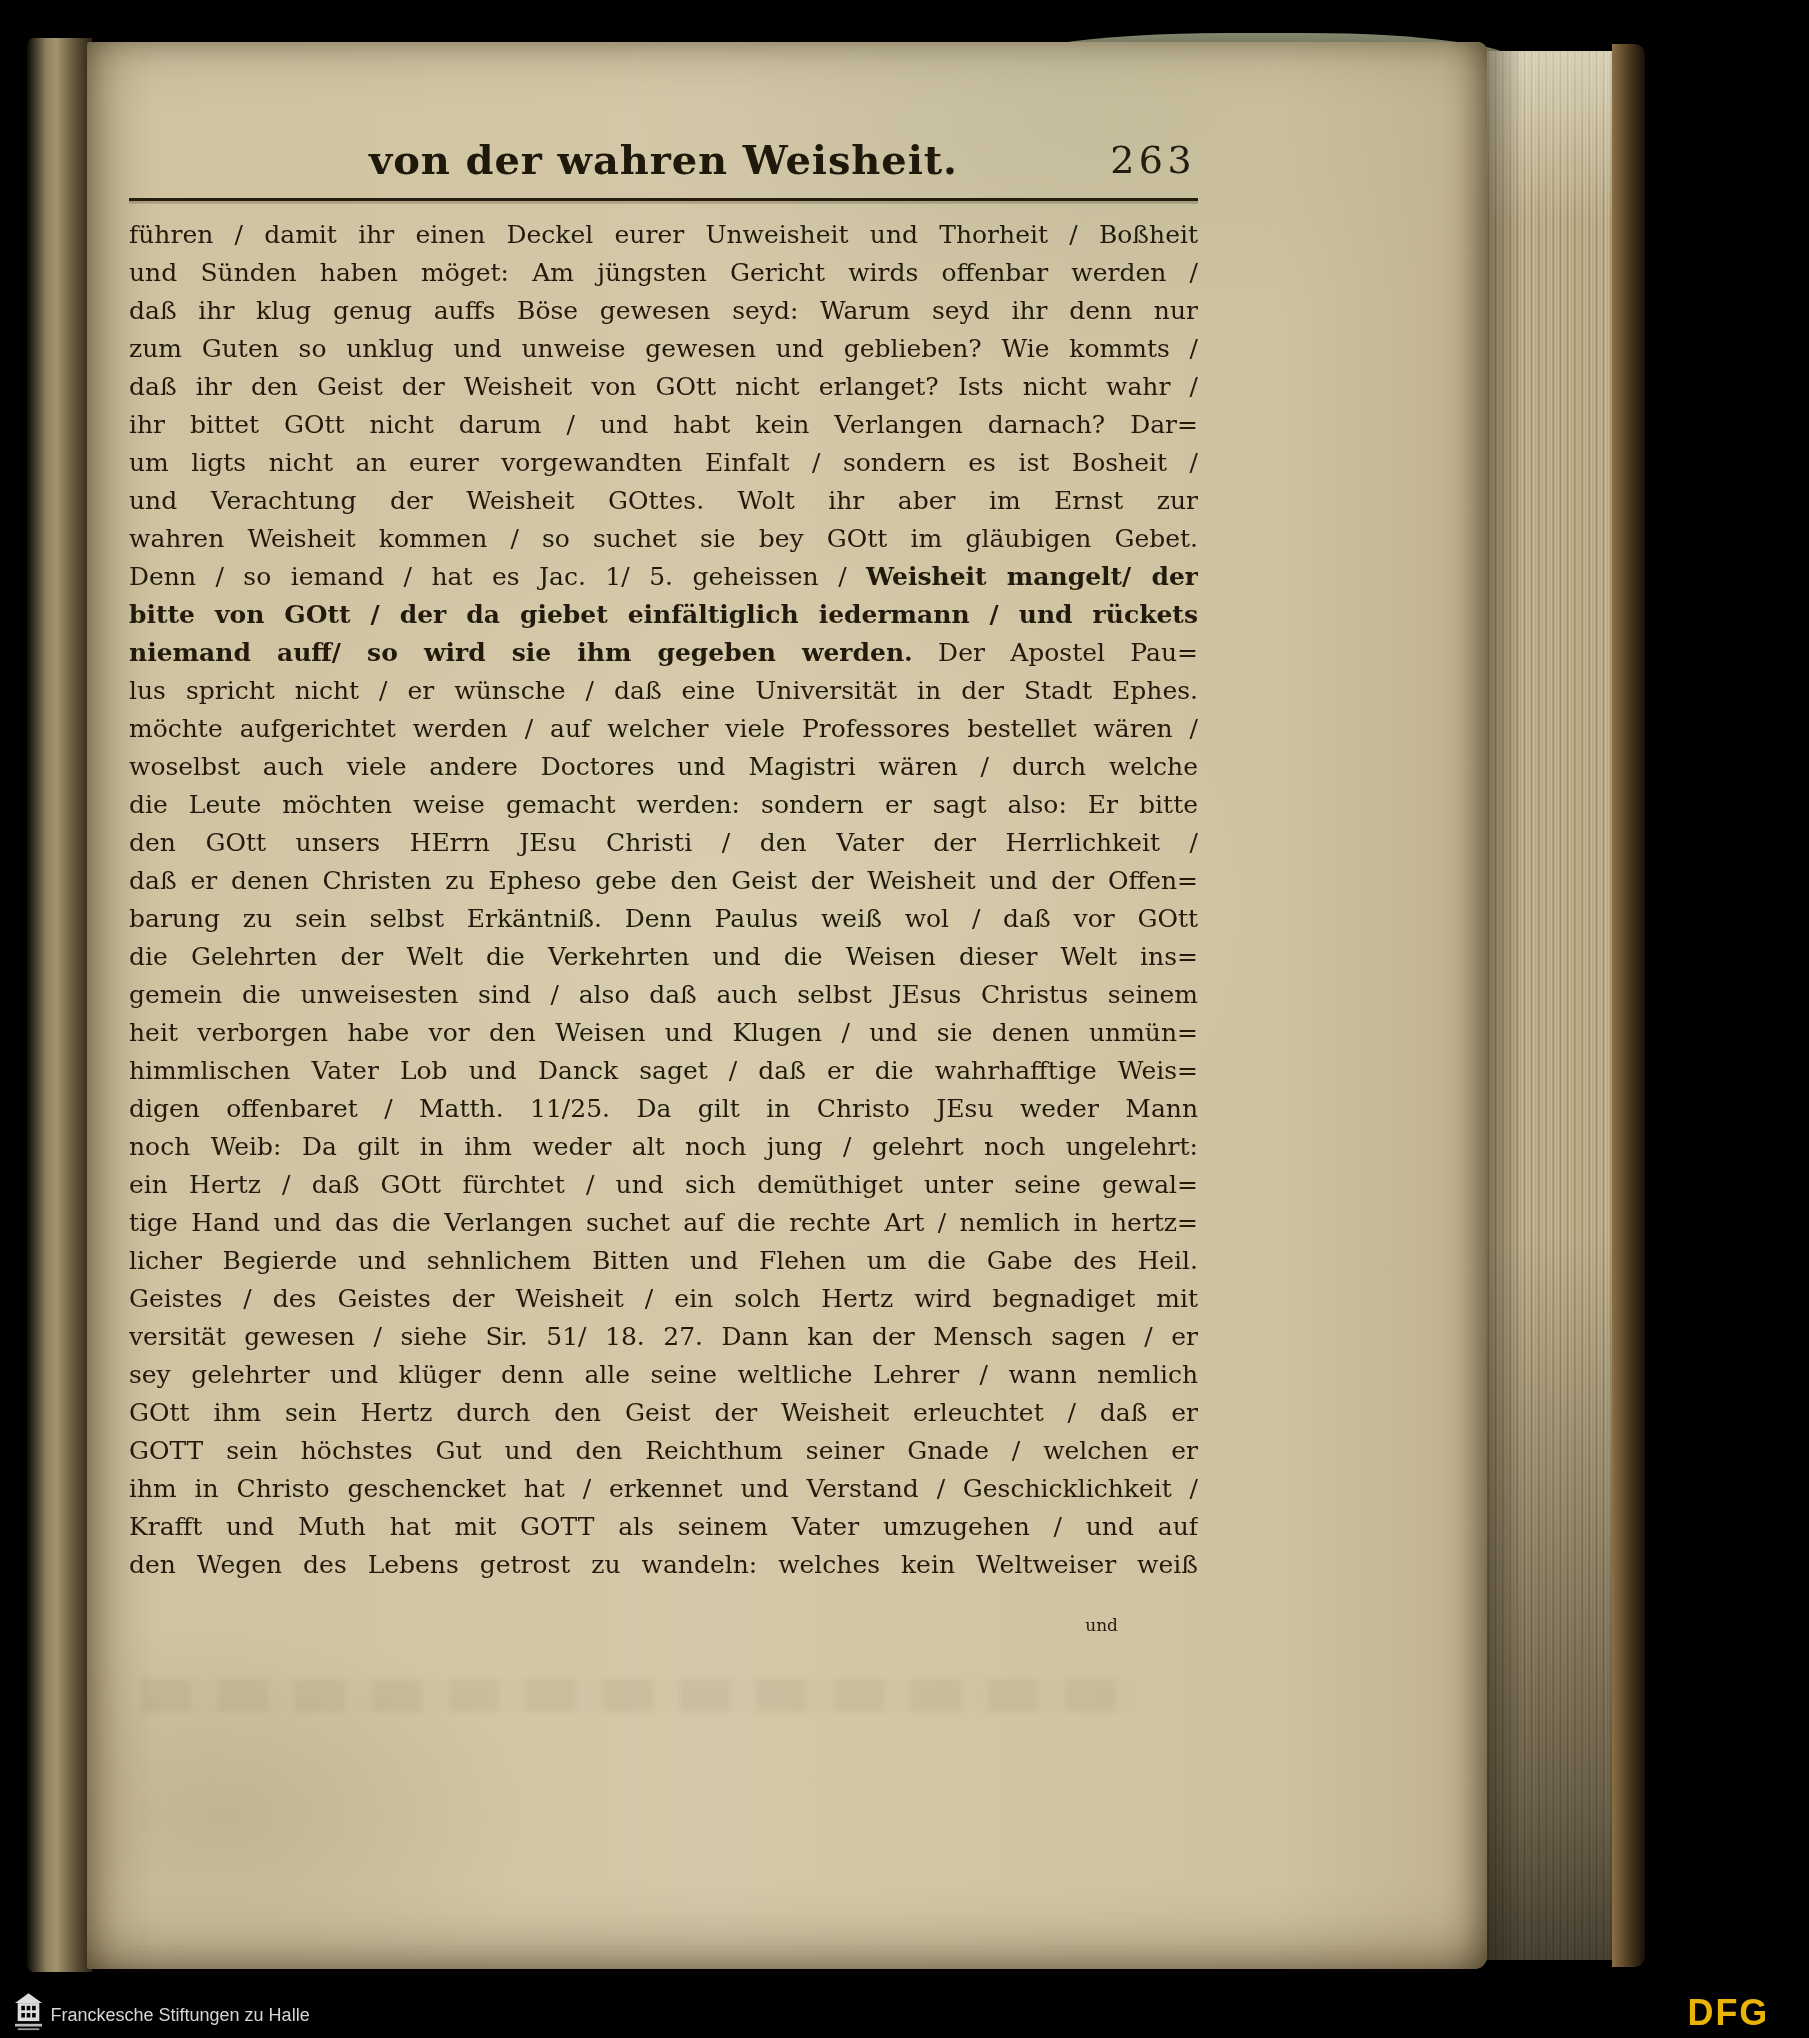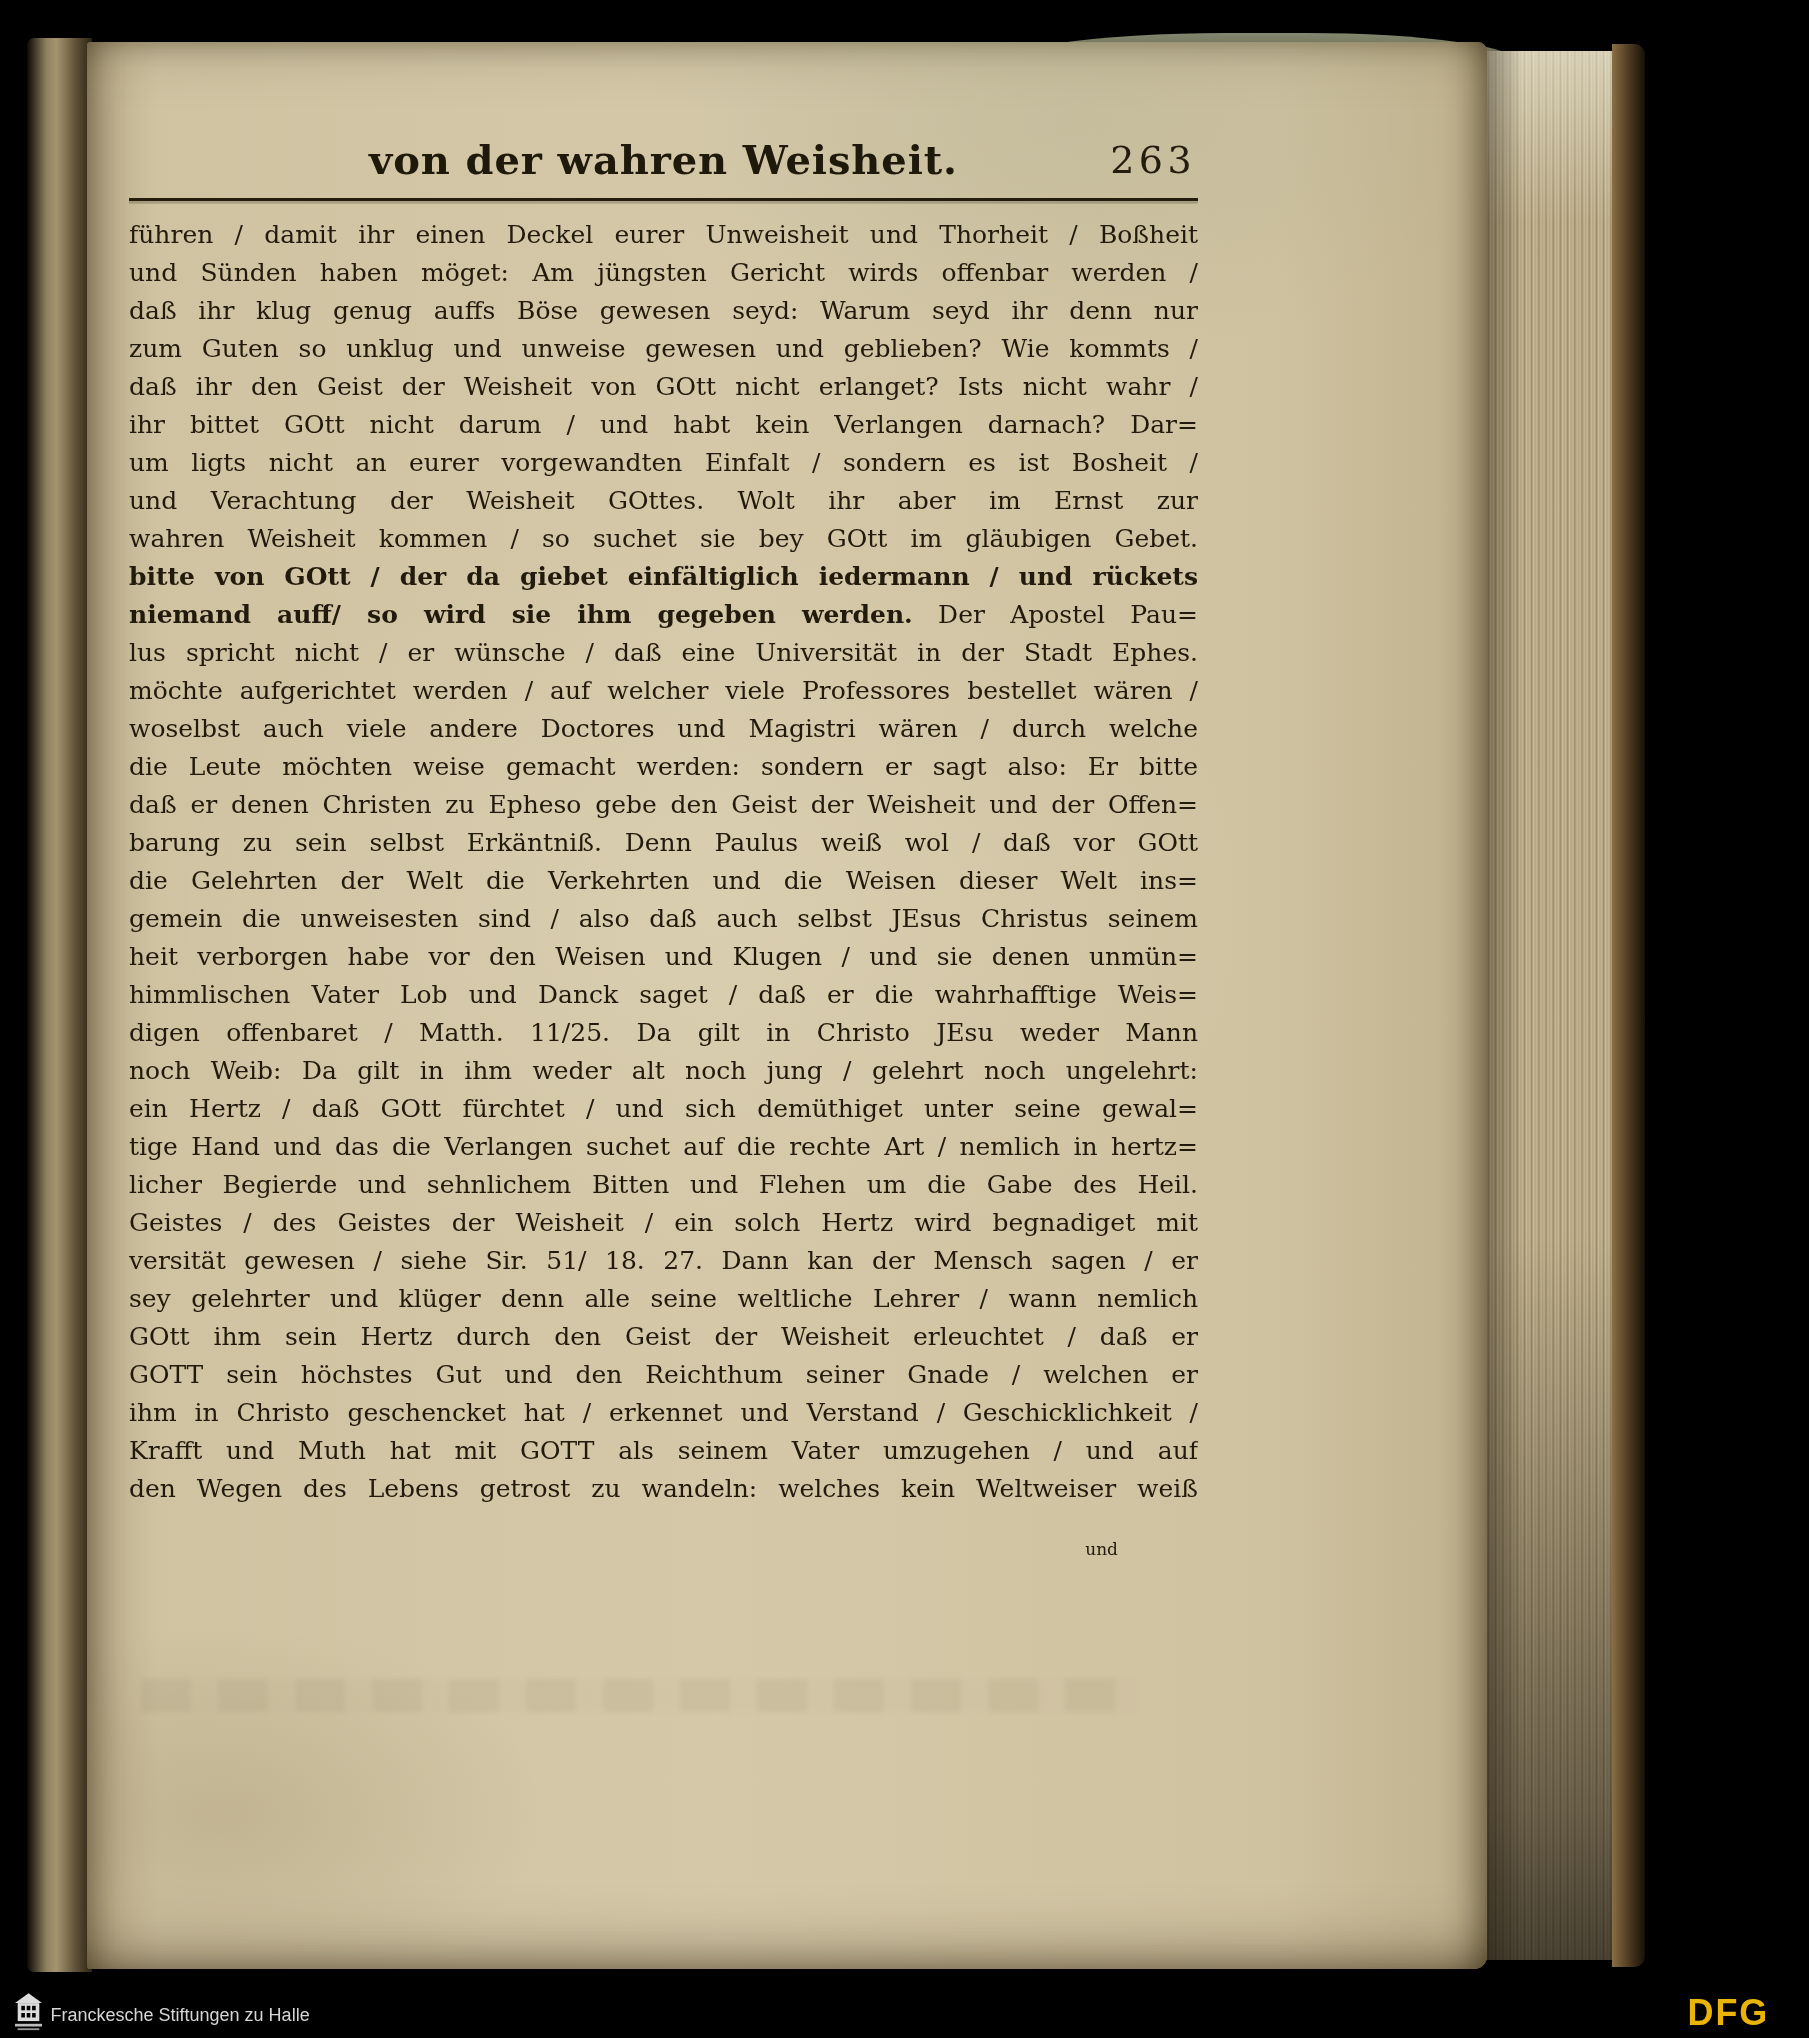--- a/index.html
+++ b/index.html
@@ -93,26 +93,28 @@
         <div class="body-text">
             <div class="line"><span>führen / damit ihr einen Deckel eurer Unweisheit und Thorheit / Boßheit</span></div>
             <div class="line"><span>und Sünden haben möget: Am jüngsten Gericht wirds offenbar werden /</span></div>
             <div class="line"><span>daß ihr klug genug auffs Böse gewesen seyd: Warum seyd ihr denn nur</span></div>
             <div class="line"><span>zum Guten so unklug und unweise gewesen und geblieben? Wie kommts /</span></div>
             <div class="line"><span>daß ihr den Geist der Weisheit von GOtt nicht erlanget? Ists nicht wahr /</span></div>
             <div class="line"><span>ihr bittet GOtt nicht darum / und habt kein Verlangen darnach? Dar=</span></div>
             <div class="line"><span>um ligts nicht an eurer vorgewandten Einfalt / sondern es ist Bosheit /</span></div>
             <div class="line"><span>und Verachtung der Weisheit GOttes. Wolt ihr aber im Ernst zur</span></div>
             <div class="line"><span>wahren Weisheit kommen / so suchet sie bey GOtt im gläubigen Gebet.</span></div>
+            <div class="line"><span>Denn / so iemand / hat es Jac. 1/ 5. geheissen / </span><span class="bold">Weisheit mangelt/ der</span></div>
             <div class="line"><span class="bold">bitte von GOtt / der da giebet einfältiglich iedermann / und rückets</span></div>
             <div class="line"><span class="bold">niemand auff/ so wird sie ihm gegeben werden.</span><span> Der Apostel Pau=</span></div>
             <div class="line"><span>lus spricht nicht / er wünsche / daß eine Universität in der Stadt Ephes.</span></div>
             <div class="line"><span>möchte aufgerichtet werden / auf welcher viele Professores bestellet wären /</span></div>
             <div class="line"><span>woselbst auch viele andere Doctores und Magistri wären / durch welche</span></div>
             <div class="line"><span>die Leute möchten weise gemacht werden: sondern er sagt also: Er bitte</span></div>
+            <div class="line"><span>den GOtt unsers HErrn JEsu Christi / den Vater der Herrlichkeit /</span></div>
             <div class="line"><span>daß er denen Christen zu Epheso gebe den Geist der Weisheit und der Offen=</span></div>
             <div class="line"><span>barung zu sein selbst Erkäntniß. Denn Paulus weiß wol / daß vor GOtt</span></div>
             <div class="line"><span>die Gelehrten der Welt die Verkehrten und die Weisen dieser Welt ins=</span></div>
             <div class="line"><span>gemein die unweisesten sind / also daß auch selbst JEsus Christus seinem</span></div>
             <div class="line"><span>heit verborgen habe vor den Weisen und Klugen / und sie denen unmün=</span></div>
             <div class="line"><span>himmlischen Vater Lob und Danck saget / daß er die wahrhafftige Weis=</span></div>
             <div class="line"><span>digen offenbaret / Matth. 11/25. Da gilt in Christo JEsu weder Mann</span></div>
             <div class="line"><span>noch Weib: Da gilt in ihm weder alt noch jung / gelehrt noch ungelehrt:</span></div>
             <div class="line"><span>ein Hertz / daß GOtt fürchtet / und sich demüthiget unter seine gewal=</span></div>
             <div class="line"><span>tige Hand und das die Verlangen suchet auf die rechte Art / nemlich in hertz=</span></div>

